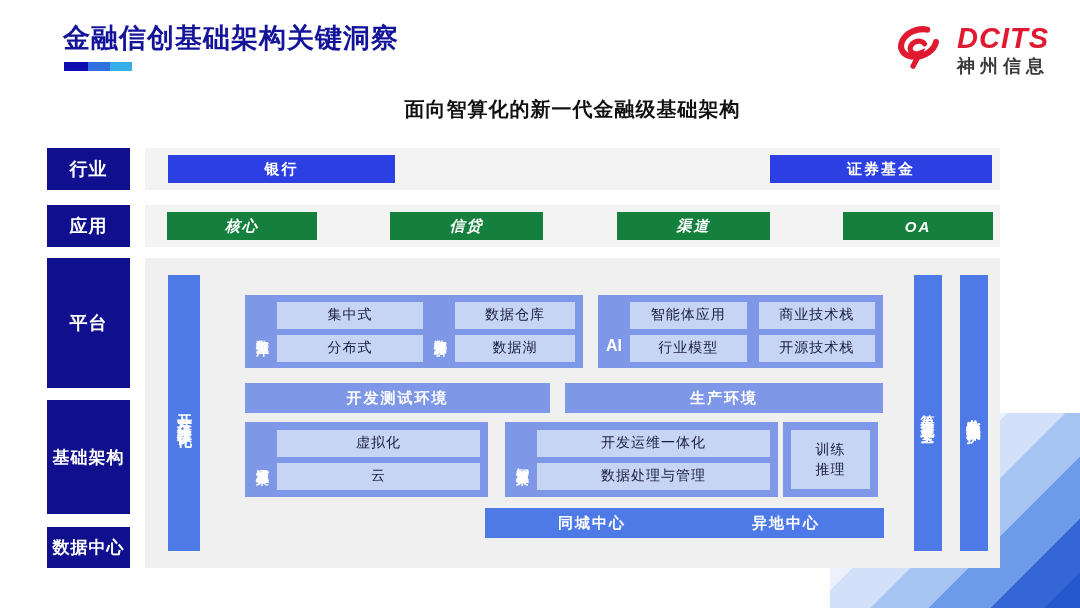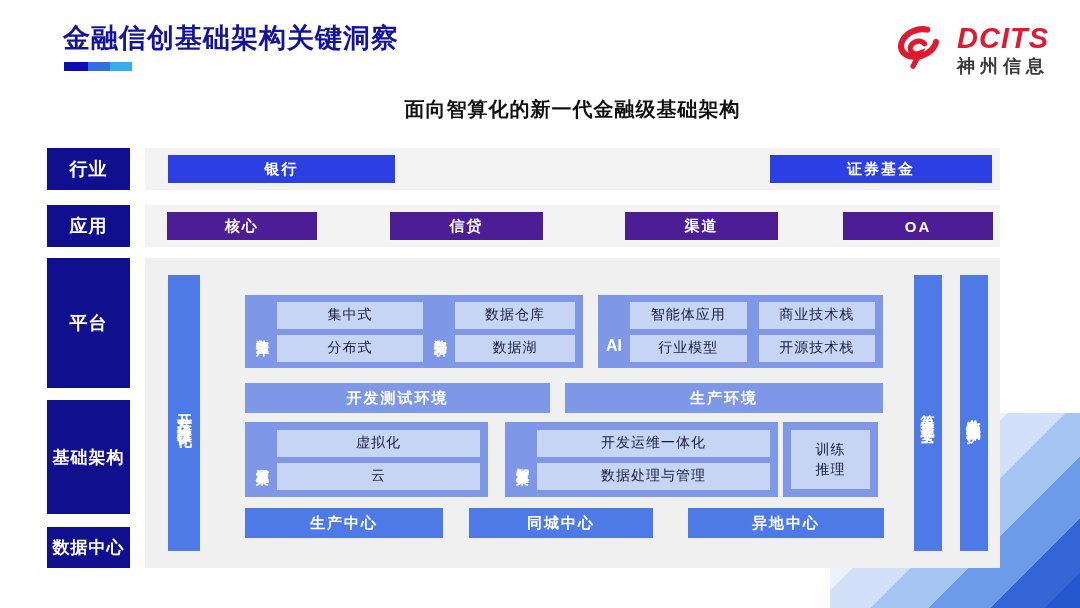--- a/index.html
+++ b/index.html
@@ -46,21 +46,21 @@
 
   
   .strip{position:absolute;left:145px;width:855px;height:42px;background:#F3F3F4;}
   .strip1{top:148px;}
   .strip2{top:205px;}
   .pill{
     position:absolute;top:7px;height:28px;color:#ffffff;font-weight:bold;font-size:15px;
     display:flex;align-items:center;justify-content:center;letter-spacing:2px;
   }
   .blue-strong{background:#2B3FE3;}
-  .blue-med{background:#4c1d95;}
+  .blue-med{background:#15803d;font-style:italic;}
 
   
   .panel{position:absolute;left:145px;top:258px;width:855px;height:310px;background:#F0F0F1;}
   .vbar{
     position:absolute;top:17px;height:276px;background:#4E7AE8;color:#ffffff;
     writing-mode:vertical-rl;display:flex;align-items:center;justify-content:center;
     font-weight:bold;font-size:15px;letter-spacing:3px;
   }
   .vbar1{left:23px;width:32px;}
   .vbar2{left:769px;width:28px;font-size:14px;}
@@ -100,21 +100,21 @@
   }
   .env1{left:100px;width:305px;}
   .env2{left:420px;width:318px;}
 
   .centerbar{
     position:absolute;top:250px;height:30px;background:#4E7AE8;color:#ffffff;
     font-weight:bold;font-size:15px;letter-spacing:2px;
     display:flex;align-items:center;justify-content:center;
   }
   .c1{left:100px;width:198px;}
-  .c2{left:324px;width:184px;}
+  .c2{left:340px;width:214px;}
   .c3{left:543px;width:196px;}
 
   
   .decor{
     position:absolute;right:0;bottom:0;width:250px;height:195px;z-index:0;
     background:linear-gradient(135deg,
       rgba(255,255,255,0) 0 26%,
       #EBF2FC 26% 40%,
       #D2E1F9 40% 53%,
       #A7C5F2 53% 66%,
@@ -160,21 +160,21 @@
   <div class="side-label lbl-dc above">数据中心</div>
 
   <div class="strip strip1 above">
     <div class="pill blue-strong" style="left:23px;width:227px;">银行</div>
     <div class="pill blue-strong" style="left:625px;width:222px;">证券基金</div>
   </div>
 
   <div class="strip strip2 above">
     <div class="pill blue-med" style="left:22px;width:150px;">核心</div>
     <div class="pill blue-med" style="left:245px;width:153px;">信贷</div>
-    <div class="pill blue-med" style="left:472px;width:153px;margin-left:8px;">渠道</div>
+    <div class="pill blue-med" style="left:472px;width:153px;">渠道</div>
     <div class="pill blue-med" style="left:698px;width:150px;">OA</div>
   </div>
 
   <div class="panel above">
 
     <div class="vbar vbar1">开发运维一体化</div>
     <div class="vbar vbar2">等保合规安全</div>
     <div class="vbar vbar3">业务连续性及数据保护</div>
 
     <div class="grp grp-db">
@@ -221,19 +221,18 @@
         <div class="lite">数据处理与管理</div>
       </div>
     </div>
 
     <div class="grp grp-train">
       <div class="train-box">
         <span>训练推理</span>
       </div>
     </div>
 
-    <div class="centerbar c1">生产中心</div>
     <div class="centerbar c2">同城中心</div>
     <div class="centerbar c3">异地中心</div>
 
   </div>
 
 </div>
 
 </body></html>

